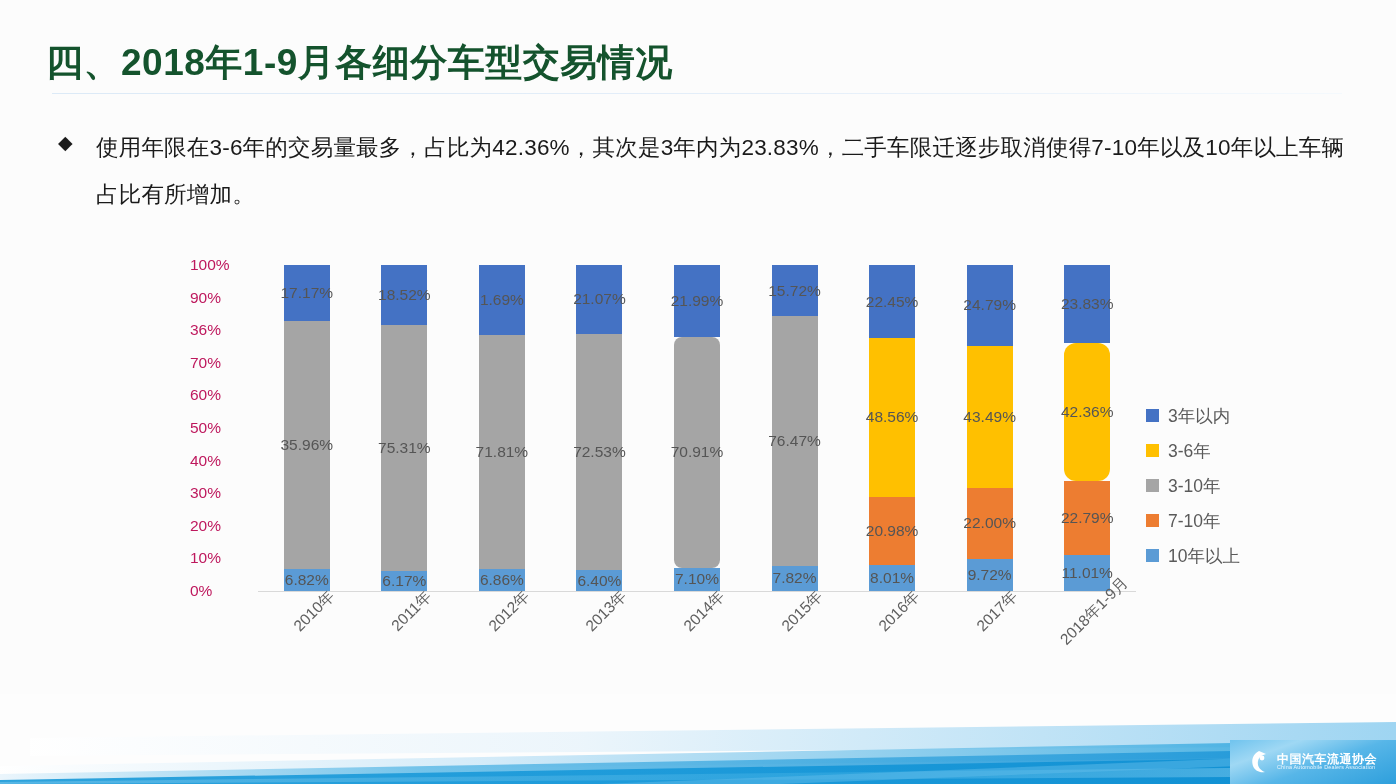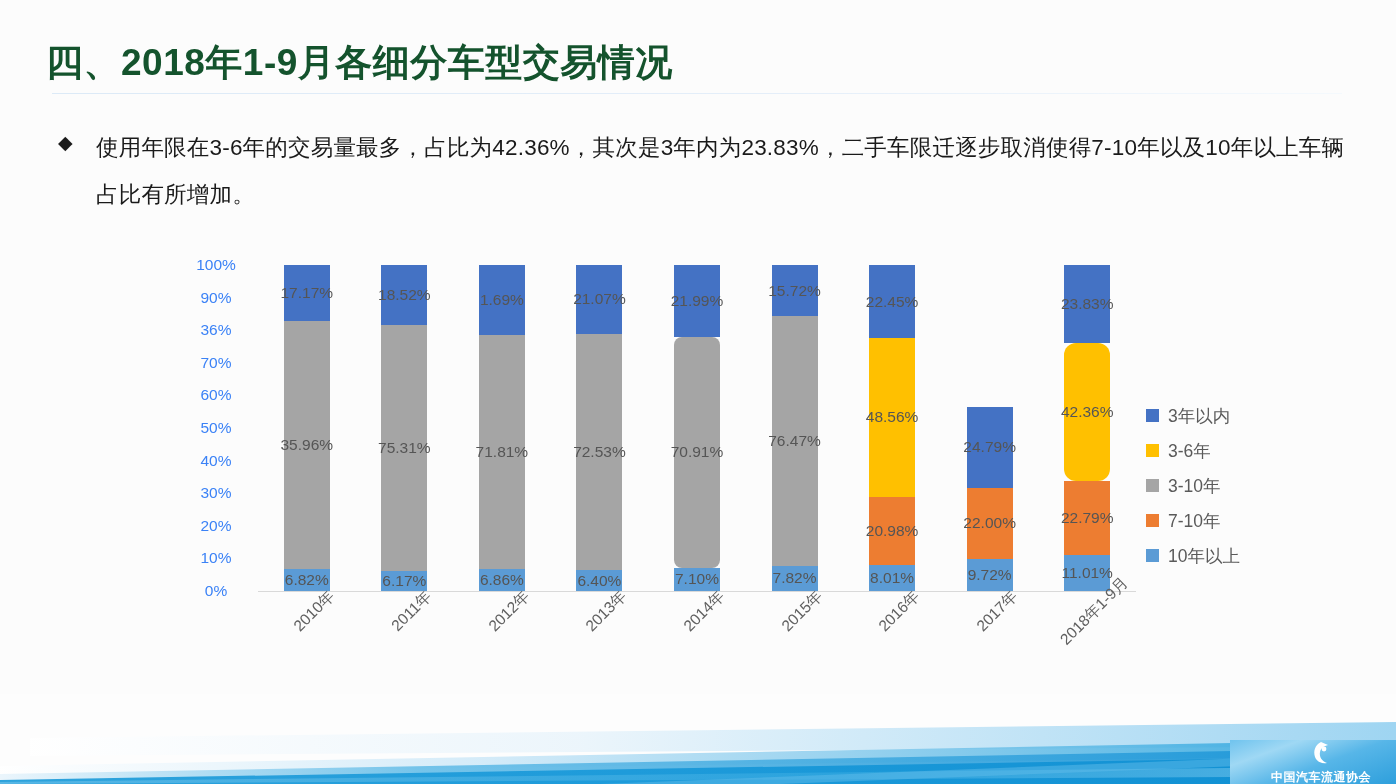--- a/index.html
+++ b/index.html
@@ -31,22 +31,22 @@
   #bullet-text {
     margin-left: 38px; font-size: 22.5px; color: #1A1A1A;
     line-height: 47px; letter-spacing: 0.2px;
   }
 
   
   #chart { position: absolute; left: 196px; top: 248px; width: 1000px; height: 420px; }
 
   .y-axis { position: absolute; left: 0; top: 0; width: 52px; height: 340px; }
   .y-tick {
-    position: absolute; right: 6px; width: 52px; text-align: center;
-    font-size: 15.5px; color: #3b82f6; transform: translateY(-50%);
+    position: absolute; right: 6px; width: 52px; text-align: left;
+    font-size: 15.5px; color: #be185d; transform: translateY(-50%);
     font-family: "Liberation Sans", sans-serif;
   }
 
   .plot {
     position: absolute; left: 62px; top: 17px;
     width: 878px; height: 326px;
   }
   .baseline {
     position: absolute; left: 62px; top: 343px; width: 878px; height: 1px;
     background: #D9D9D9;
@@ -92,21 +92,20 @@
     position: absolute; right: 0; bottom: 0; width: 166px; height: 44px;
     overflow: hidden;
   }
   #logo-bg {
     position: absolute; inset: 0;
     background: linear-gradient(160deg,#6FC3EE 0%,#9FD8F4 25%,#57B6E8 55%,#2E9FDC 100%);
   }
   #logo-inner {
     position: absolute; inset: 0; display: flex; align-items: center; gap: 5px;
     padding-left: 16px;
-    flex-direction: column;
   }
   #logo-mark {
     width: 26px; height: 26px; flex: none; position: relative;
   }
   #logo-names { display: flex; flex-direction: column; line-height: 1.05; }
   #logo-cn { font-size: 12px; font-weight: bold; color: #FFFFFF; letter-spacing: 0.5px; }
   #logo-en { font-size: 5.4px; color: #EAF6FD; letter-spacing: 0.2px; }
 </style>
 </head>
 <body>
@@ -231,20 +230,23 @@
           </div>
         </div>
         <div class="bar-slot" style="left: 682.889px; width: 97.5556px;">
           <div class="bar" style="left: 25.7778px;">
             <div class="seg" style="background: rgb(91, 155, 213); height: 9.72%;">
               <span class="seg-label">9.72%</span>
             </div>
             <div class="seg" style="background: rgb(237, 125, 49); height: 22%;">
               <span class="seg-label">22.00%</span>
             </div>
+            <div class="seg" style="background: rgb(255, 192, 0); height: 43.49%;">
+              <span class="seg-label">43.49%</span>
+            </div>
             <div class="seg top-seg" style="background: rgb(68, 114, 196); height: 24.79%;">
               <span class="seg-label">24.79%</span>
             </div>
           </div>
         </div>
         <div class="bar-slot" style="left: 780.444px; width: 97.5556px;">
           <div class="bar" style="left: 25.7778px;">
             <div class="seg" style="background: rgb(91, 155, 213); height: 11.01%;">
               <span class="seg-label">11.01%</span>
             </div>

